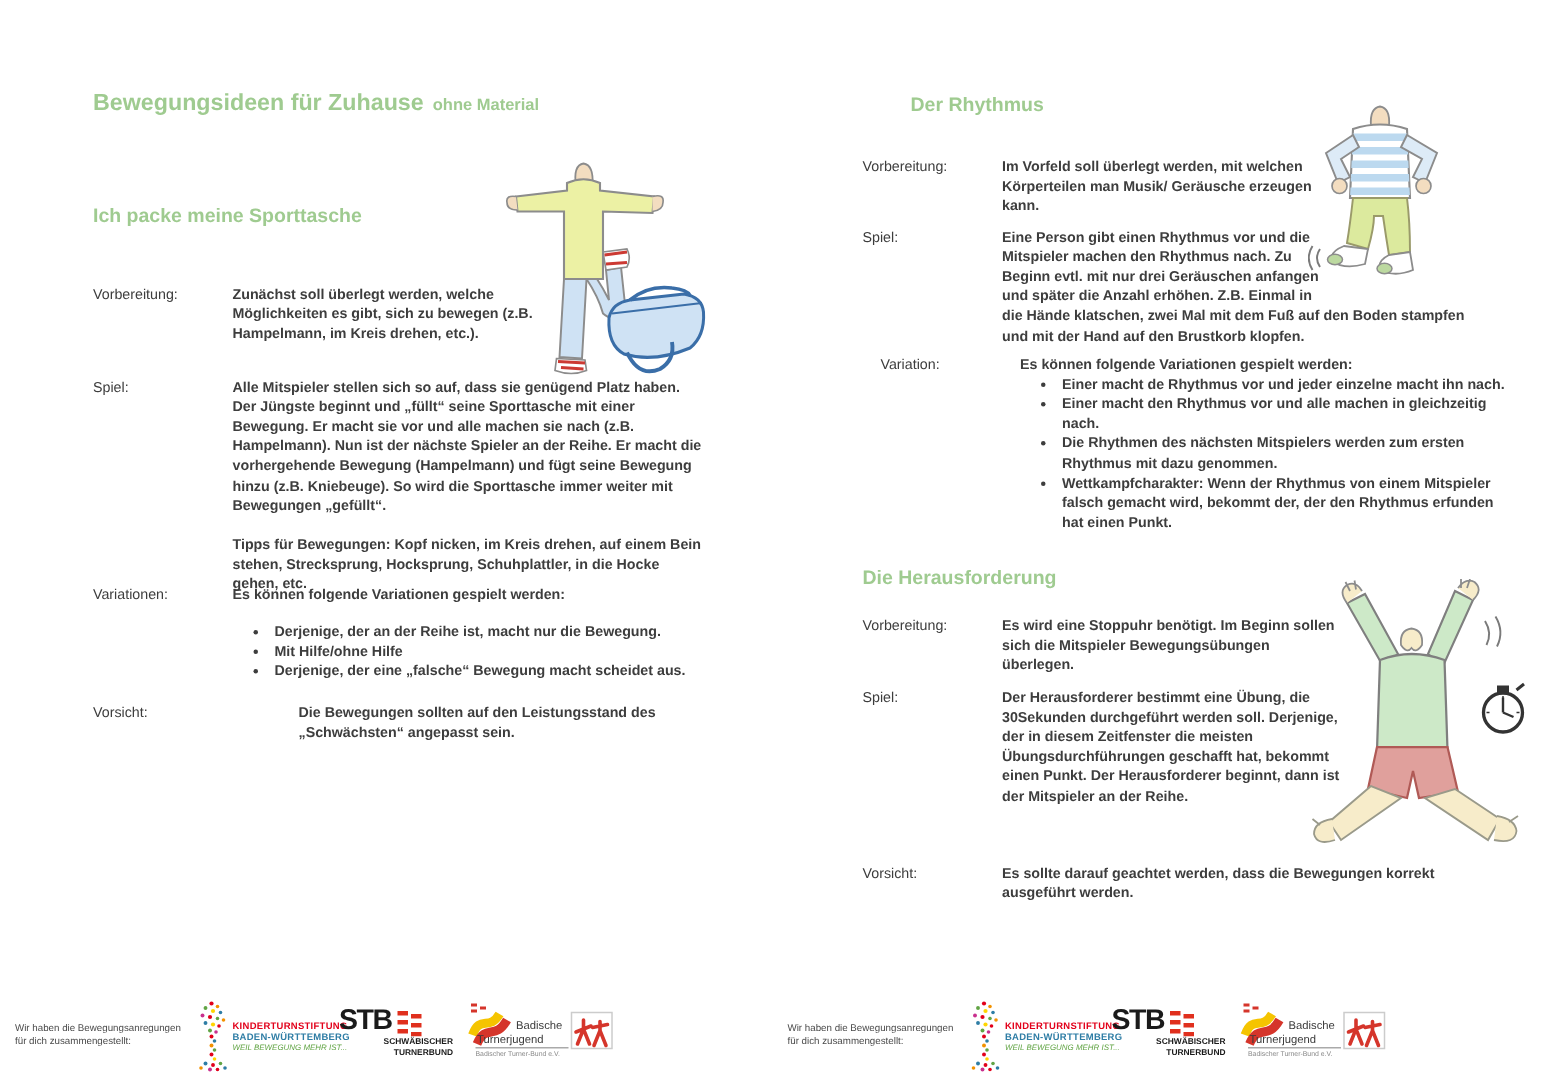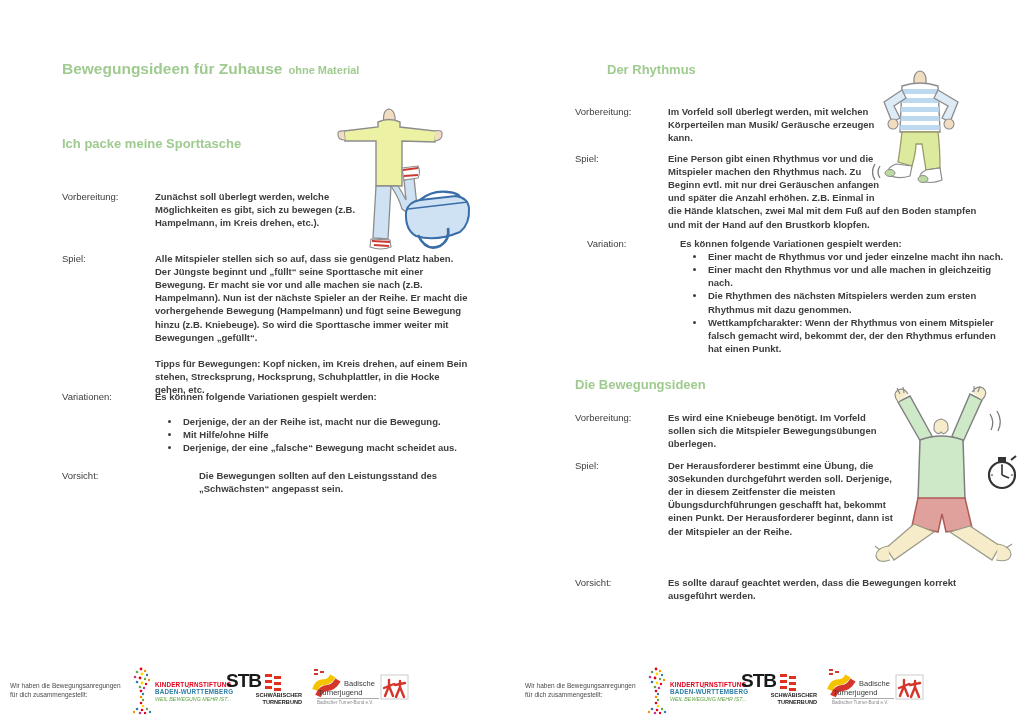--- a/index.html
+++ b/index.html
@@ -260,21 +260,21 @@
       <div>Es können folgende Variationen gespielt werden:</div>
       <ul class="bullets">
         <li>Einer macht de Rhythmus vor und jeder einzelne macht ihn nach.</li>
         <li>Einer macht den Rhythmus vor und alle machen in gleichzeitig nach.</li>
         <li>Die Rhythmen des nächsten Mitspielers werden zum ersten Rhythmus mit dazu genommen.</li>
         <li>Wettkampfcharakter: Wenn der Rhythmus von einem Mitspieler falsch gemacht wird, bekommt der, der den Rhythmus erfunden hat einen Punkt.</li>
       </ul>
     </div>
   </div>
 
-  <div class="section-heading" style="left:60px; top:377px;">Die Bewegungsideen</div>
+  <div class="section-heading" style="left:60px; top:377px;">Die Herausforderung</div>
 
   <div class="illu" style="left:355px; top:386px;">
     <svg width="152" height="185" viewBox="0 0 152 185">
 
       <path d="M52,58 L28,16 L40,10 L62,50 Z" fill="#cde9c8" stroke="#7f7f7f" stroke-width="1.4"></path>
       <path d="M92,58 L112,14 L100,8 L82,50 Z" fill="#cde9c8" stroke="#7f7f7f" stroke-width="1.4"></path>
       <path d="M28,16 Q22,8 28,4 Q34,1 38,8 M30,8 L27,2 M34,7 L33,1" fill="#f7ecca" stroke="#8c8c8c" stroke-width="1.2"></path>
       <path d="M112,14 Q119,7 113,2 Q107,-1 102,6 M108,6 L110,0 M104,6 L104,0" fill="#f7ecca" stroke="#8c8c8c" stroke-width="1.2"></path>
 
       <path d="M64,44 Q63,34 71,33 Q79,34 78,44 Q74,50 71,46 Q68,50 64,44 Z" fill="#f7ecca" stroke="#8c8c8c" stroke-width="1.2"></path>
@@ -298,21 +298,21 @@
         <line x1="132" y1="89" x2="139" y2="92" stroke="#333333" stroke-width="1.6"></line>
         <line x1="132" y1="78" x2="132" y2="80" stroke="#333333" stroke-width="1"></line>
         <line x1="143" y1="89" x2="141" y2="89" stroke="#333333" stroke-width="1"></line>
         <line x1="123" y1="89" x2="121" y2="89" stroke="#333333" stroke-width="1"></line>
       </g>
     </svg>
   </div>
 
   <div class="row" style="left:60px; top:411px; width:418px;">
     <div class="label">Vorbereitung:</div>
-    <div class="text" style="max-width:222px;">Es wird eine Kniebeuge benötigt. Im Vorfeld sollen sich die Mitspieler Bewegungsübungen überlegen.</div>
+    <div class="text" style="max-width:222px;">Es wird eine Stoppuhr benötigt. Im Beginn sollen sich die Mitspieler Bewegungsübungen überlegen.</div>
   </div>
 
   <div class="row" style="left:60px; top:459px; width:418px;">
     <div class="label">Spiel:</div>
     <div class="text" style="max-width:232px;">
       <div>Der Herausforderer bestimmt eine Übung, die 30Sekunden durchgeführt werden soll. Derjenige, der in diesem Zeitfenster die meisten Übungsdurchführungen geschafft hat, bekommt einen Punkt. Der Herausforderer beginnt, dann ist der Mitspieler an der Reihe.</div>
     </div>
   </div>
 
   <div class="row" style="left:60px; top:576px; width:418px;">

